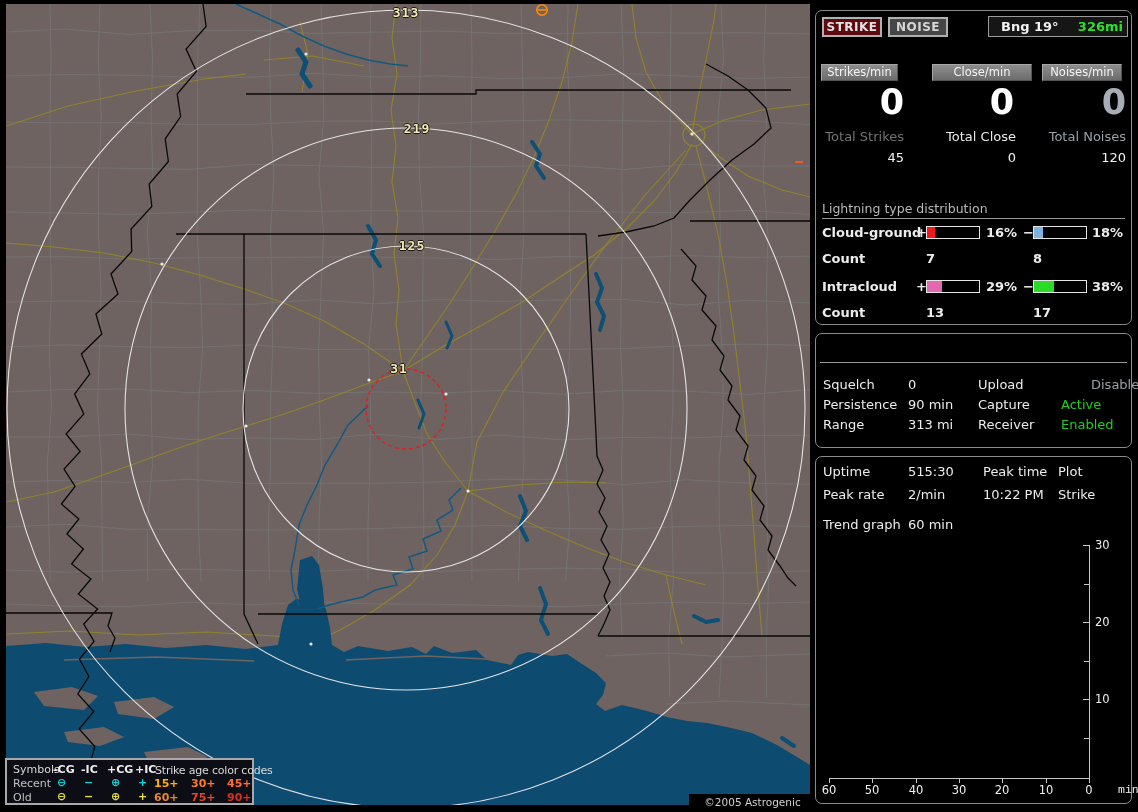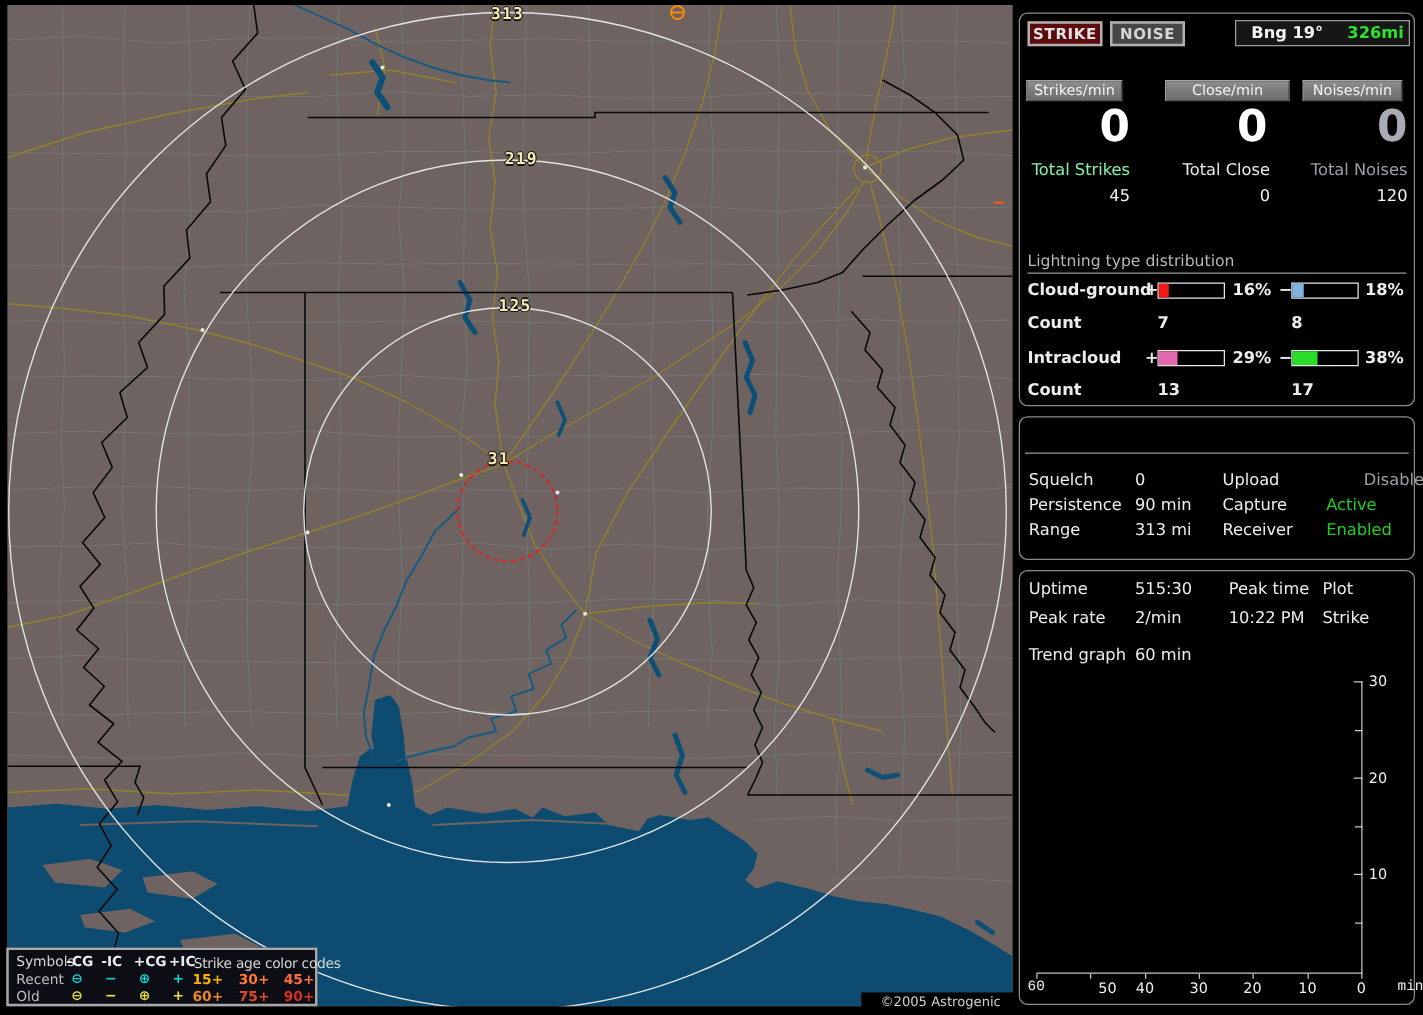--- a/index.html
+++ b/index.html
@@ -254,21 +254,21 @@
     </div>
 
     <div class="rate-btn" style="left:5px;  width:77px;">Strikes/min</div>
     <div class="rate-btn" style="left:116px; width:100px;">Close/min</div>
     <div class="rate-btn" style="left:226px; width:80px;">Noises/min</div>
     <div class="bigzero" style="left: 0px; color: rgb(255, 255, 255);">0</div>
     <div class="bigzero" style="left: 110px; color: rgb(255, 255, 255);">0</div>
     <div class="bigzero" style="left: 222px; color: rgb(168, 173, 181);">0</div>
 
     <div class="tot" style="left:0px;  top:118px;">
-      <span class="tlabel" style="color: #86efac;">Total Strikes</span>
+      <span class="tlabel" style="color: #737373;">Total Strikes</span>
       <span class="tvalue">45</span>
     </div>
     <div class="tot" style="left:112px; top:118px;">
       <span class="tlabel" style="color: rgb(232, 232, 232);">Total Close</span>
       <span class="tvalue">0</span>
     </div>
     <div class="tot" style="left:222px; top:118px;">
       <span class="tlabel" style="color: rgb(154, 160, 166);">Total Noises</span>
       <span class="tvalue">120</span>
     </div>
@@ -356,22 +356,22 @@
       <span class="tick-lbl" style="left:279px; top:235px;">10</span>
 
       <div class="tick" style="left:13px;  top:322px; width:1px; height:4px;"></div>
       <div class="tick" style="left:56px;  top:322px; width:1px; height:4px;"></div>
       <div class="tick" style="left:100px; top:322px; width:1px; height:4px;"></div>
       <div class="tick" style="left:143px; top:322px; width:1px; height:4px;"></div>
       <div class="tick" style="left:186px; top:322px; width:1px; height:4px;"></div>
       <div class="tick" style="left:230px; top:322px; width:1px; height:4px;"></div>
       <div class="tick" style="left:273px; top:322px; width:1px; height:4px;"></div>
 
-      <span class="tick-lbl xt" style="left:-2px;font-family:Liberation Mono, monospace;">60</span>
-      <span class="tick-lbl xt" style="left:41px;margin-left:14px;">50</span>
+      <span class="tick-lbl xt" style="left:-2px;">60</span>
+      <span class="tick-lbl xt" style="left:41px;">50</span>
       <span class="tick-lbl xt" style="left:85px;">40</span>
       <span class="tick-lbl xt" style="left:128px;">30</span>
       <span class="tick-lbl xt" style="left:171px;">20</span>
       <span class="tick-lbl xt" style="left:215px;">10</span>
       <span class="tick-lbl xt" style="left:258px;">0</span>
       <span class="tick-lbl" style="left:302px; top:326px;font-family:Liberation Mono, monospace;">min</span>
     </div>
   </div>
 </div>
 

